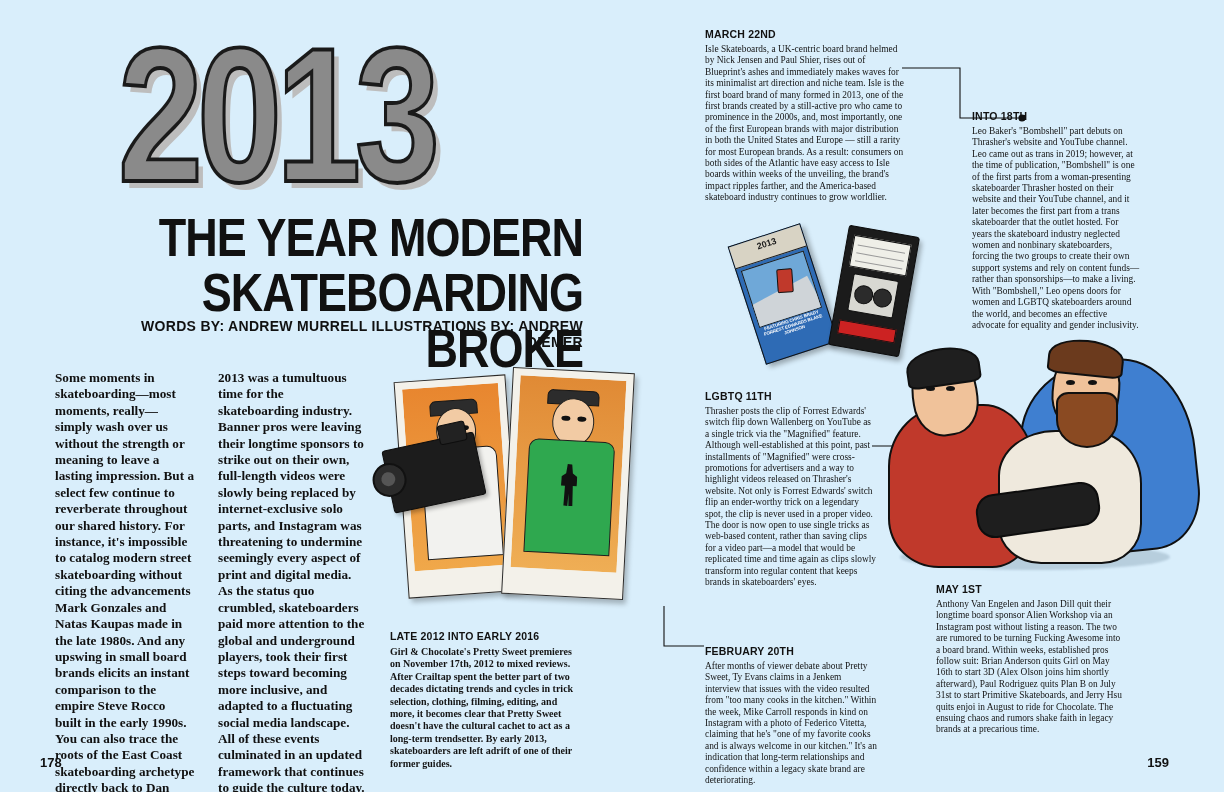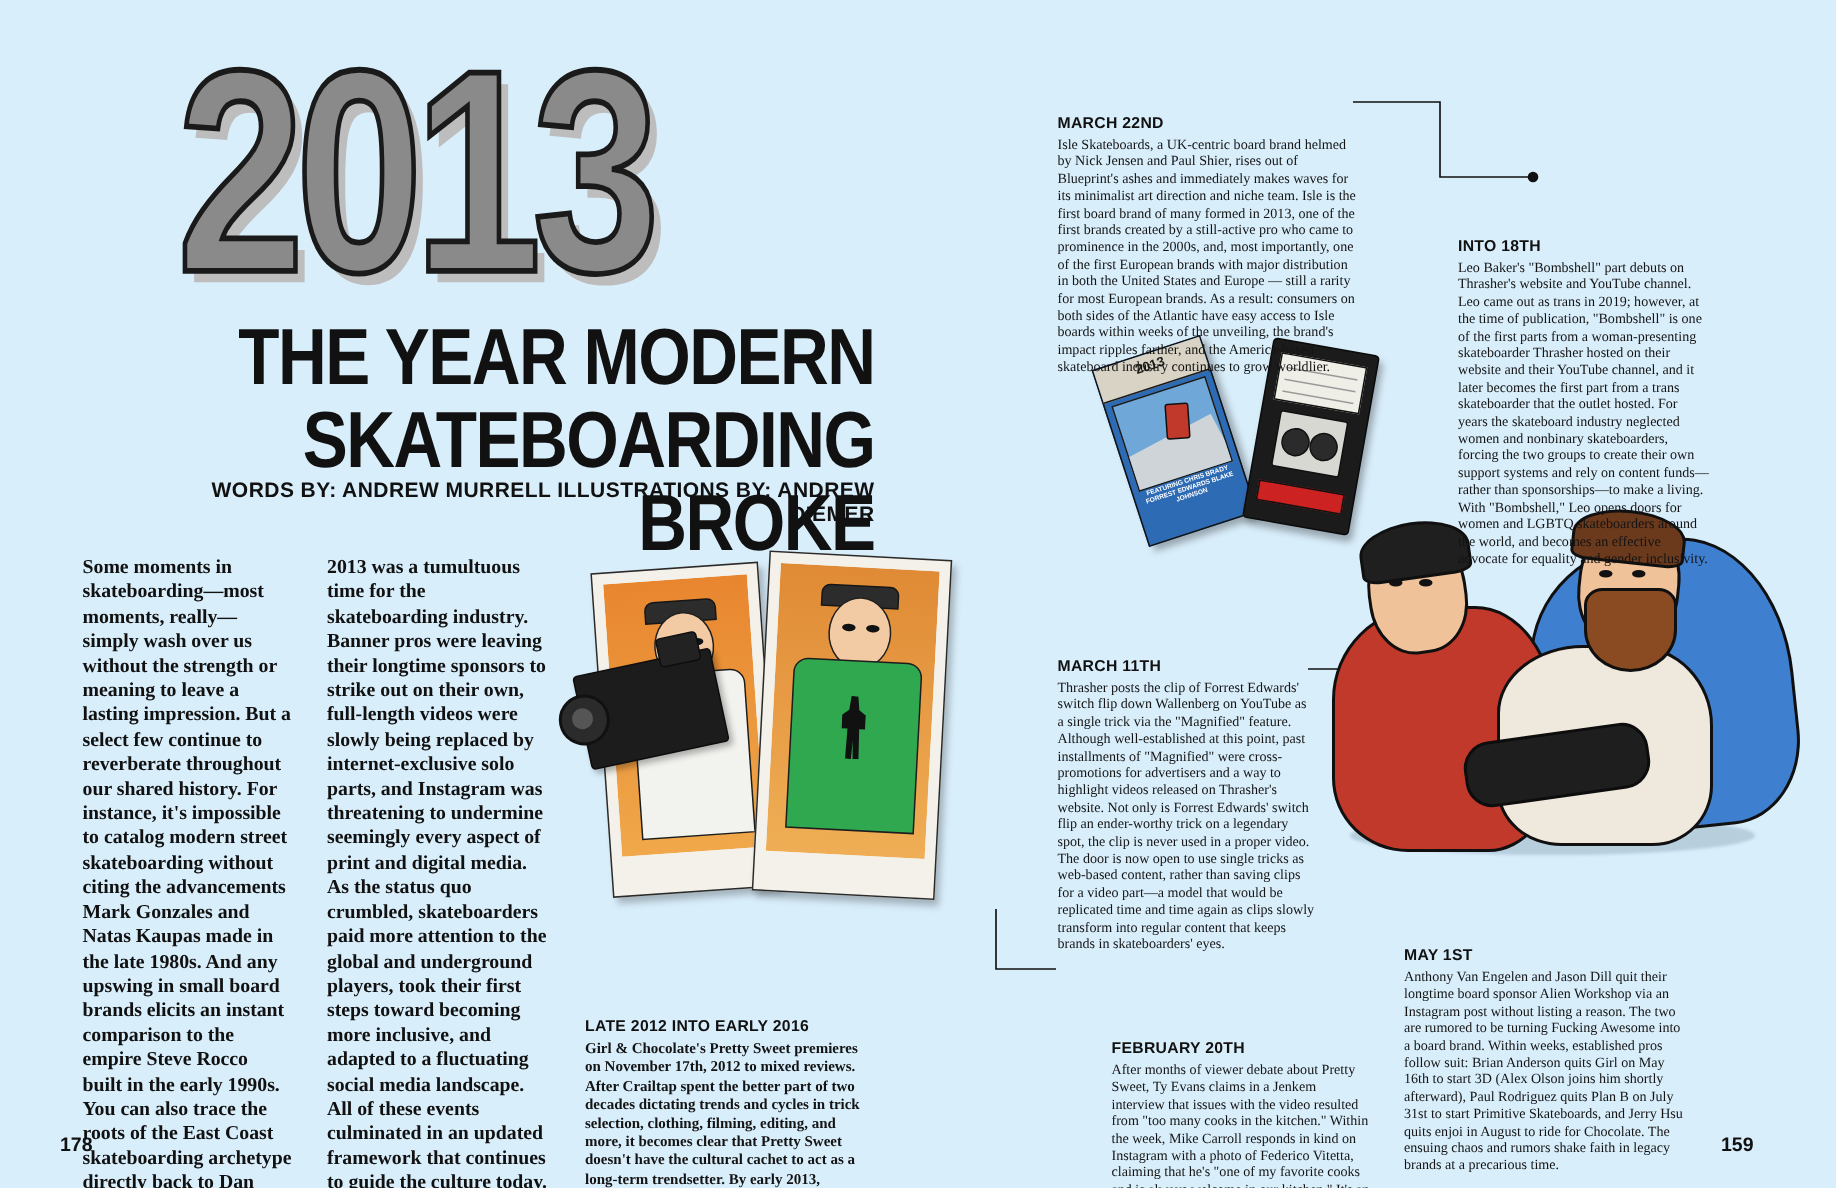--- a/index.html
+++ b/index.html
@@ -63,33 +63,32 @@
 
   
   .event{position:absolute;}
   .event .ev-date{
     font-family:"Liberation Sans", sans-serif;
     font-weight:bold;
     font-size:10.5px;
     letter-spacing:.2px;
     color:#111;
     margin-bottom:4px;
-    margin-top:48px;
   }
   .event .ev-body{
     font-family:"Liberation Serif", serif;
     font-size:9.4px;
     line-height:11.4px;
     color:#141414;
     text-align:left;
   }
 
   #ev-late2012{left:390px;top:630px;width:185px;}
   #ev-late2012 .ev-body{font-weight:bold;font-size:10px;line-height:12.4px;}
-  #ev-feb20{left:741px;top:645px;width:172px;}
+  #ev-feb20{left:705px;top:645px;width:172px;}
   #ev-mar11{left:705px;top:390px;width:172px;}
   #ev-mar22{left:705px;top:28px;width:200px;}
   #ev-apr18{left:972px;top:110px;width:168px;}
   #ev-may1{left:936px;top:583px;width:190px;}
 
   
   .connector{position:absolute;stroke:#111;stroke-width:1.1;fill:none;}
 
   
   .folio{
@@ -334,21 +333,21 @@
     <div class="eye" style="left:208px;top:42px;"></div>
     <div class="arm-dark"></div>
   </div>
 
   <div class="event" id="ev-feb20">
     <div class="ev-date">FEBRUARY 20TH</div>
     <div class="ev-body">After months of viewer debate about Pretty Sweet, Ty Evans claims in a Jenkem interview that issues with the video resulted from "too many cooks in the kitchen." Within the week, Mike Carroll responds in kind on Instagram with a photo of Federico Vitetta, claiming that he's "one of my favorite cooks and is always welcome in our kitchen." It's an indication that long-term relationships and confidence within a legacy skate brand are deteriorating.</div>
   </div>
 
   <div class="event" id="ev-mar11">
-    <div class="ev-date">MARCH 11TH</div>
+    <div class="ev-date">LGBTQ 11TH</div>
     <div class="ev-body">Thrasher posts the clip of Forrest Edwards' switch flip down Wallenberg on YouTube as a single trick via the "Magnified" feature. Although well-established at this point, past installments of "Magnified" were cross-promotions for advertisers and a way to highlight videos released on Thrasher's website. Not only is Forrest Edwards' switch flip an ender-worthy trick on a legendary spot, the clip is never used in a proper video. The door is now open to use single tricks as web-based content, rather than saving clips for a video part—a model that would be replicated time and time again as clips slowly transform into regular content that keeps brands in skateboarders' eyes.</div>
   </div>
 
   <div class="event" id="ev-mar22">
     <div class="ev-date">MARCH 22ND</div>
     <div class="ev-body">Isle Skateboards, a UK-centric board brand helmed by Nick Jensen and Paul Shier, rises out of Blueprint's ashes and immediately makes waves for its minimalist art direction and niche team. Isle is the first board brand of many formed in 2013, one of the first brands created by a still-active pro who came to prominence in the 2000s, and, most importantly, one of the first European brands with major distribution in both the United States and Europe — still a rarity for most European brands. As a result: consumers on both sides of the Atlantic have easy access to Isle boards within weeks of the unveiling, the brand's impact ripples farther, and the America-based skateboard industry continues to grow worldlier.</div>
   </div>
 
   <div class="event" id="ev-apr18">
     <div class="ev-date">INTO 18TH</div>

